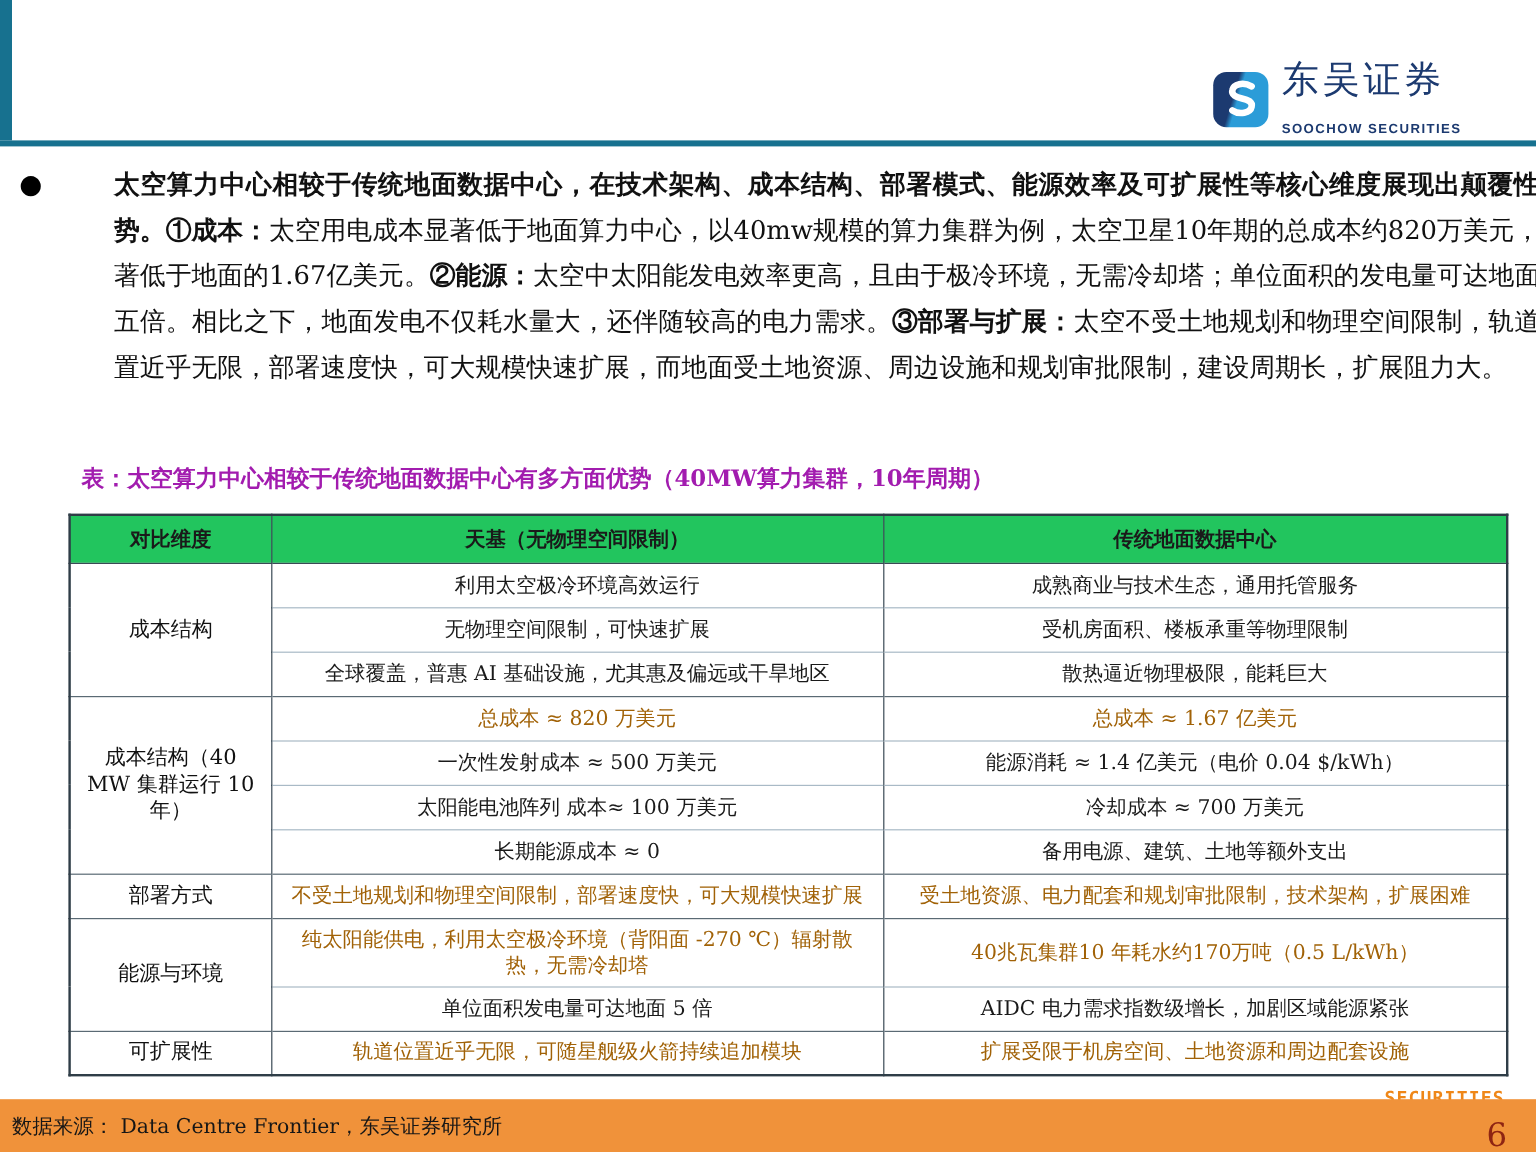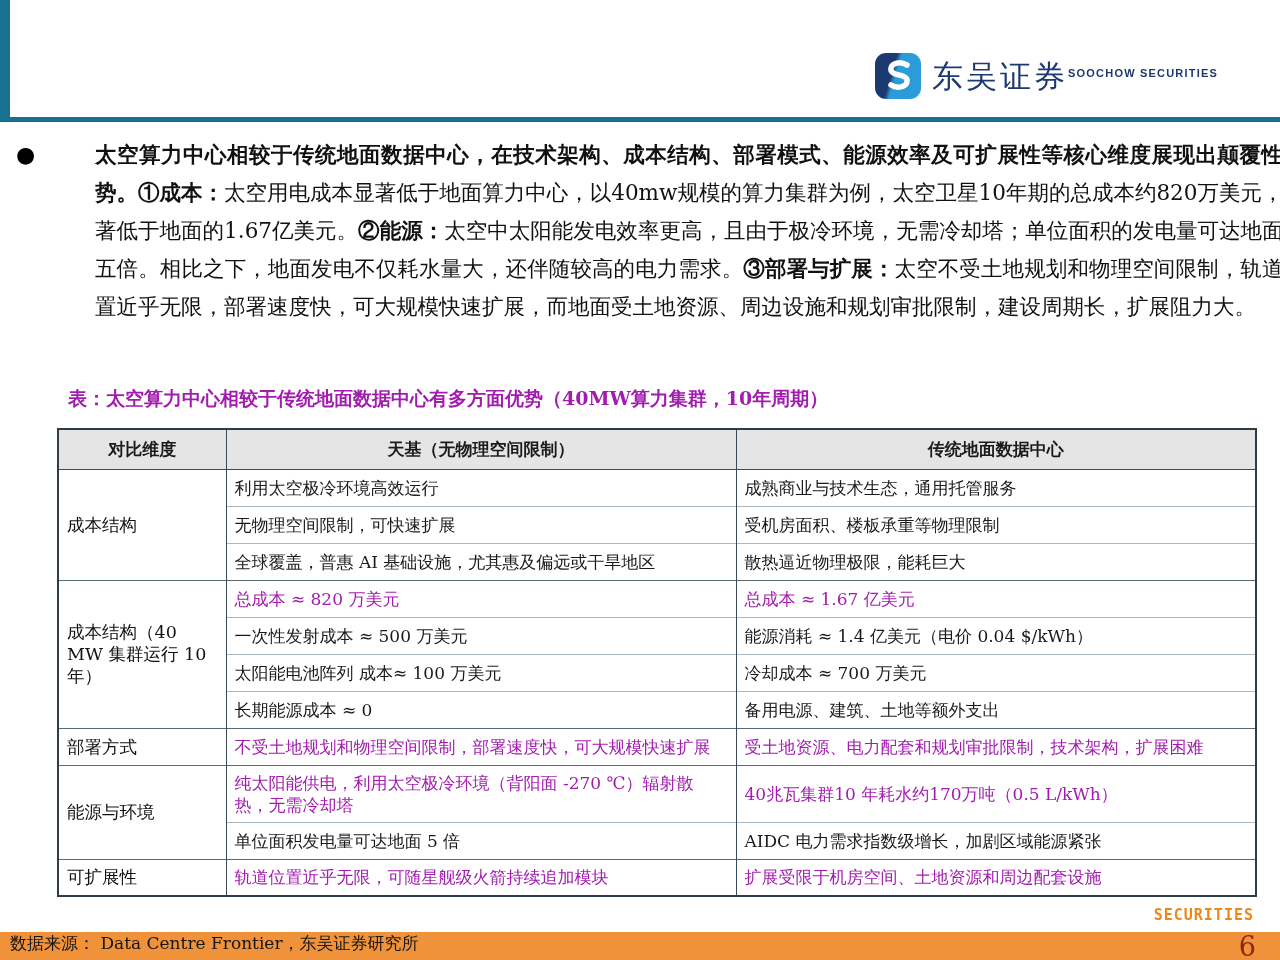--- a/index.html
+++ b/index.html
@@ -22,28 +22,28 @@
     position: absolute; left: 18px; top: 52px;
     font-size: 30px; font-weight: bold;
     color: #9e2b22;
     letter-spacing: 1px;
   }
   .logo {
     position: absolute; right: 62px; top: 52px;
     display: flex; align-items: center; gap: 10px;
   }
   .logo-mark { width: 48px; height: 48px; display: block; }
-  .logo-text { display: flex; flex-direction: row; line-height: 1; }
+  .logo-text { display: flex; flex-direction: column; line-height: 1; }
   .logo-cn {
     font-size: 31px; color: #1c3a70; font-weight: normal;
     letter-spacing: 3px; font-family: "DejaVu Serif", serif;
   }
   .logo-en {
     font-size: 11px; color: #1c3a70; font-weight: bold;
-    letter-spacing: 1.2px; margin-top: 7px;
+    letter-spacing: 1.2px; margin-top: 20px;
     font-family: "Liberation Sans", "DejaVu Sans", sans-serif;
   }
   .header-rule {
     position: absolute; left: 0; right: 0; top: 117px;
     height: 5px; background: #17718f;
   }
 
   
   .bullet {
     position: absolute; left: 16px; top: 142px;
@@ -69,53 +69,53 @@
     width: 1198px;
     border-collapse: collapse;
     table-layout: fixed;
     font-size: 17px;
     color: #1a1a1a;
   }
   table.cmp col.c1 { width: 168px; }
   table.cmp col.c2 { width: 510px; }
   table.cmp col.c3 { width: 520px; }
   table.cmp th {
-    background: #e5e5e5;
+    background: #22c55e;
     font-weight: bold;
     height: 40px;
     border: 1px solid #3a4a55;
     border-bottom: 1px solid #3a4a55;
   }
   table.cmp td {
-    text-align: left;
+    text-align: center;
     vertical-align: middle;
     padding: 6px 8px;
     height: 37px;
     line-height: 22px;
     border-left: 1px solid #3a4a55;
     border-right: 1px solid #3a4a55;
   }
   table.cmp { border: 2px solid #2f3d47; }
   tr.group-start td { border-top: 1px solid #5a6a74; }
   tr.in-group td { border-top: 1px solid #a9bac6; }
   td.dim-cell { font-size: 17.5px; color: #111; }
-  td.val-cell.red { color: #a21caf; }
+  td.val-cell.red { color: #a16207; }
 
   
   .watermark {
     position: absolute; right: 26px; top: 906px;
     font-family: "DejaVu Sans Mono", "Liberation Mono", monospace;
     font-size: 15px; font-weight: bold;
     color: #ef8718; letter-spacing: 1px;
   }
   .footer-bar {
     position: absolute; left: 0; right: 0; bottom: 0;
-    height: 28px;
+    height: 44px;
     background: #f0923a;
-    display: flex; align-items: flex-start;
+    display: flex; align-items: center;
   }
   .footer-source {
     margin-left: 10px;
     font-size: 17px; color: #161616;
   }
   .footer-page {
     position: absolute; right: 24px; bottom: -2px;
     font-size: 27px; color: #8e2412;
   }
 </style>

